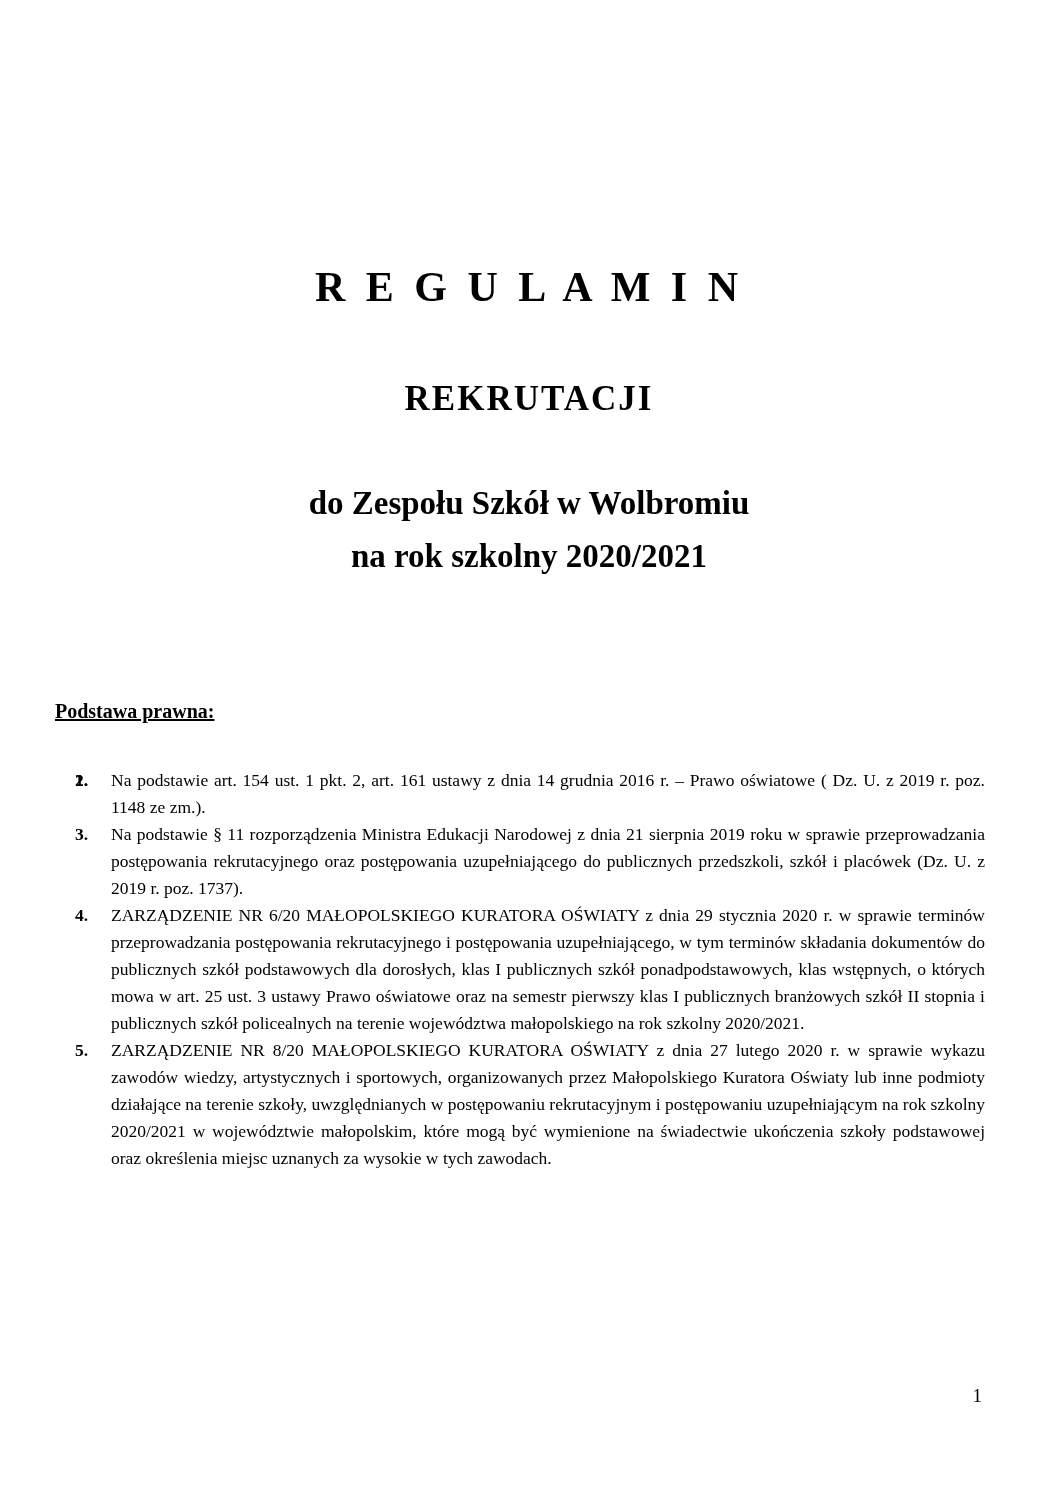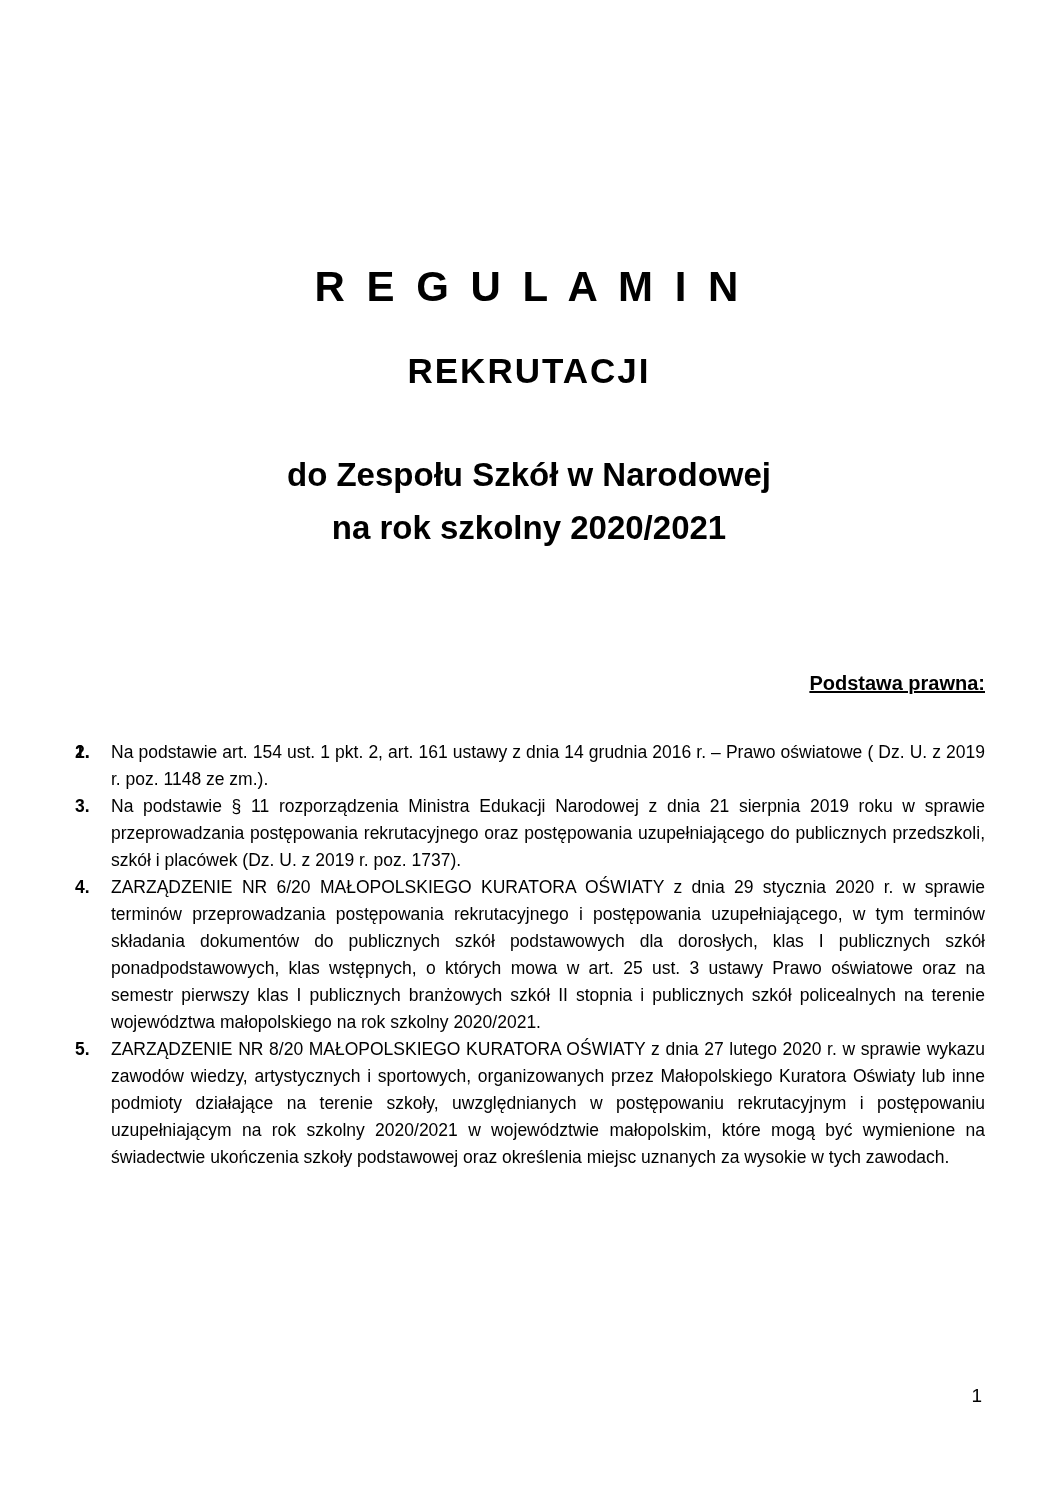--- a/index.html
+++ b/index.html
@@ -7,55 +7,54 @@
     padding: 0;
     background: #ffffff;
   }
   .page {
     position: relative;
     width: 1058px;
     height: 1497px;
     margin: 0 auto;
     background: #ffffff;
     color: #000000;
-    font-family: Liberation Sans, sans-serif;
+    font-family: Liberation Serif, serif;
     overflow: hidden;
   }
   .titles {
     padding-top: 264px;
     text-align: center;
     font-weight: bold;
   }
   .title-main {
     font-size: 42px;
     letter-spacing: 5px;
     line-height: 1.1;
   }
   .title-sub {
-    margin-top: 42px;
+    margin-top: 70px;
     font-size: 35px;
     letter-spacing: 2px;
     line-height: 1.1;
   }
   .title-school {
     margin-top: 66px;
     font-size: 33px;
     line-height: 1.1;
   }
   .title-year {
     margin-top: 17px;
     font-size: 33px;
     line-height: 1.1;
   }
   .section-heading {
     margin: 126px 73px 0 55px;
     font-size: 20px;
     font-weight: bold;
     text-decoration: underline;
-    text-align: right;
   }
   .legal-list {
     list-style: none;
     margin: 44px 73px 0 75px;
     padding: 0;
     font-size: 17.5px;
     line-height: 27px;
   }
   .legal-item {
     position: relative;
@@ -76,21 +75,21 @@
   }
 </style>
 </head>
 <body>
 
 <div class="page">
 
   <header class="titles">
     <div class="title-main">R E G U L A M I N</div>
     <div class="title-sub">REKRUTACJI</div>
-    <div class="title-school">do Zespołu Szkół w Narodowej</div>
+    <div class="title-school">do Zespołu Szkół w Wolbromiu</div>
     <div class="title-year">na rok szkolny 2020/2021</div>
   </header>
 
   <div class="section-heading">Podstawa prawna:</div>
 
   <ol class="legal-list">
     <li class="legal-item">
       <span class="num">1.</span>
     </li>
     <li class="legal-item">

